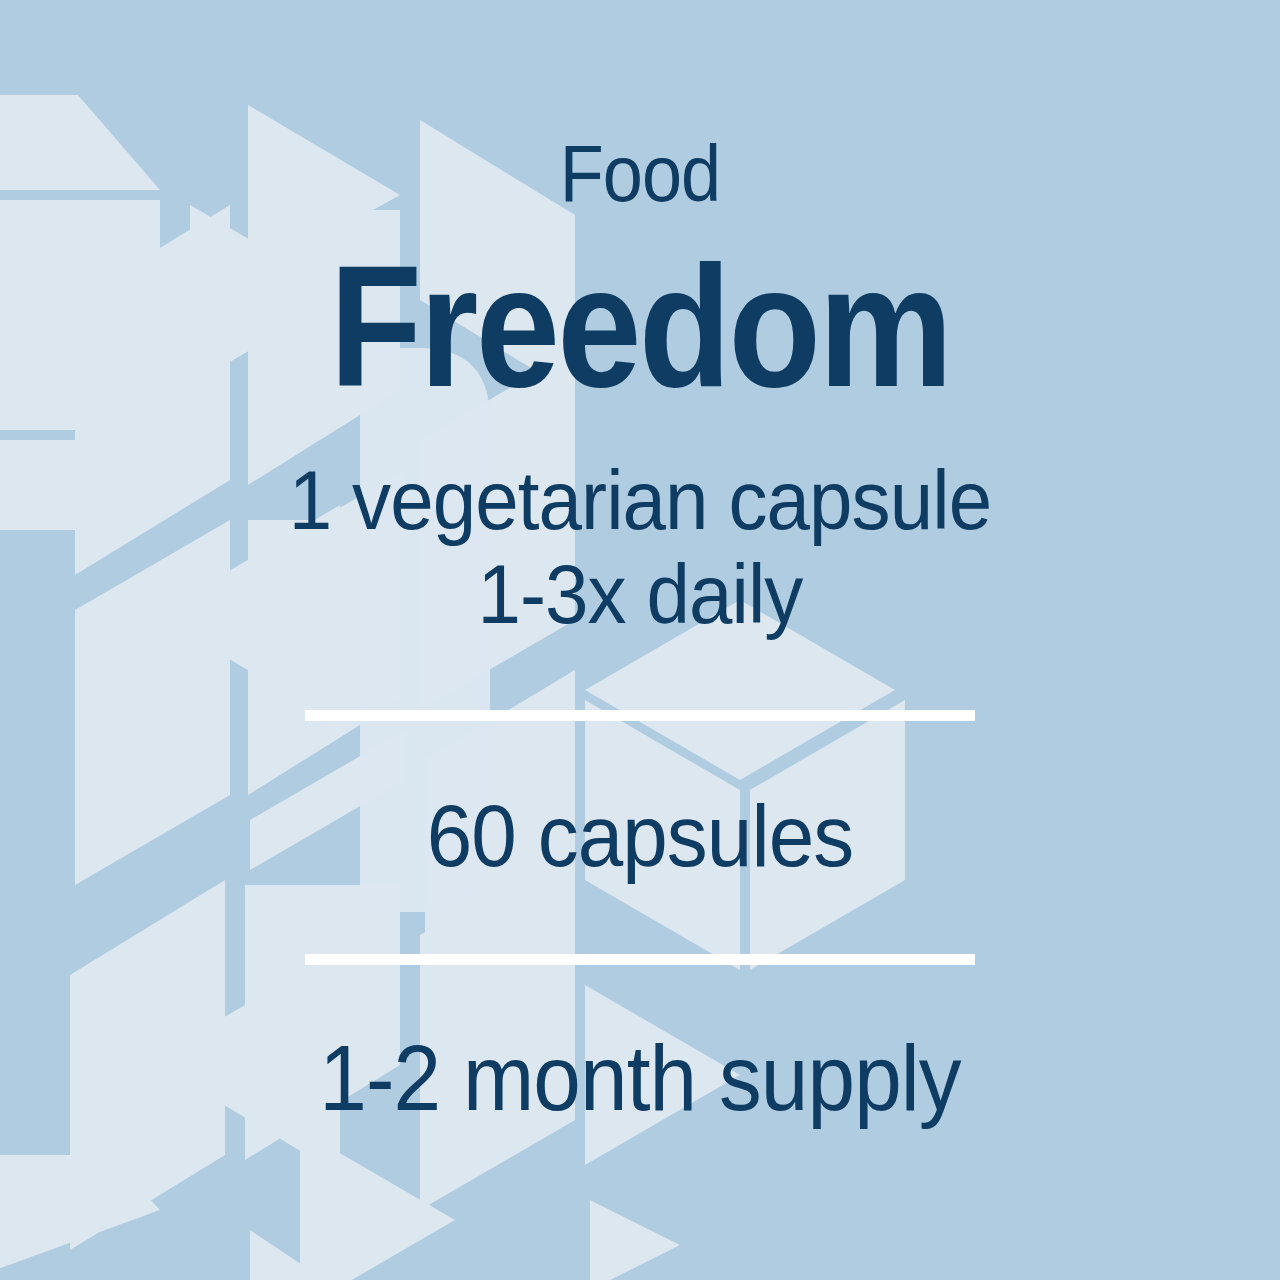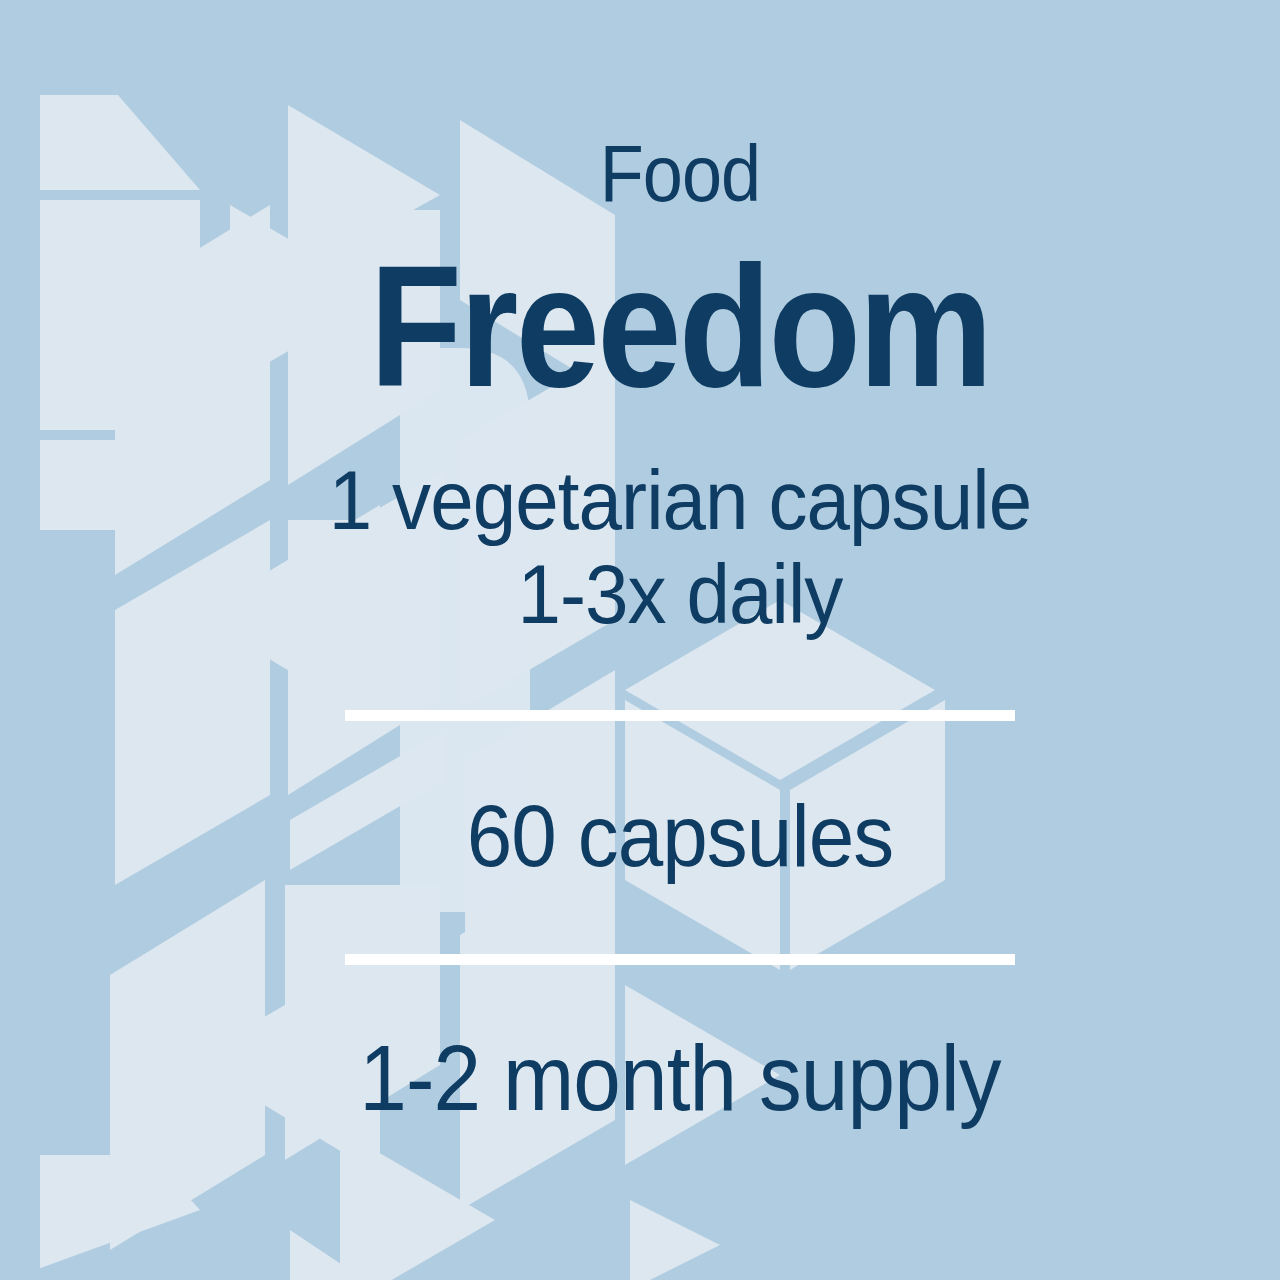--- a/index.html
+++ b/index.html
@@ -7,21 +7,20 @@
     padding: 0;
     background: #b0cce0;
   }
   #canvas {
     position: relative;
     width: 1145px;
     height: 1280px;
     background: #b0cce0;
     overflow: hidden;
     font-family: "Liberation Sans", "DejaVu Sans", sans-serif;
-    margin-left: 40px;
   }
   #watermark {
     position: absolute;
     left: 0;
     top: 0;
     width: 1280px;
     height: 1280px;
     pointer-events: none;
   }
   .content {

